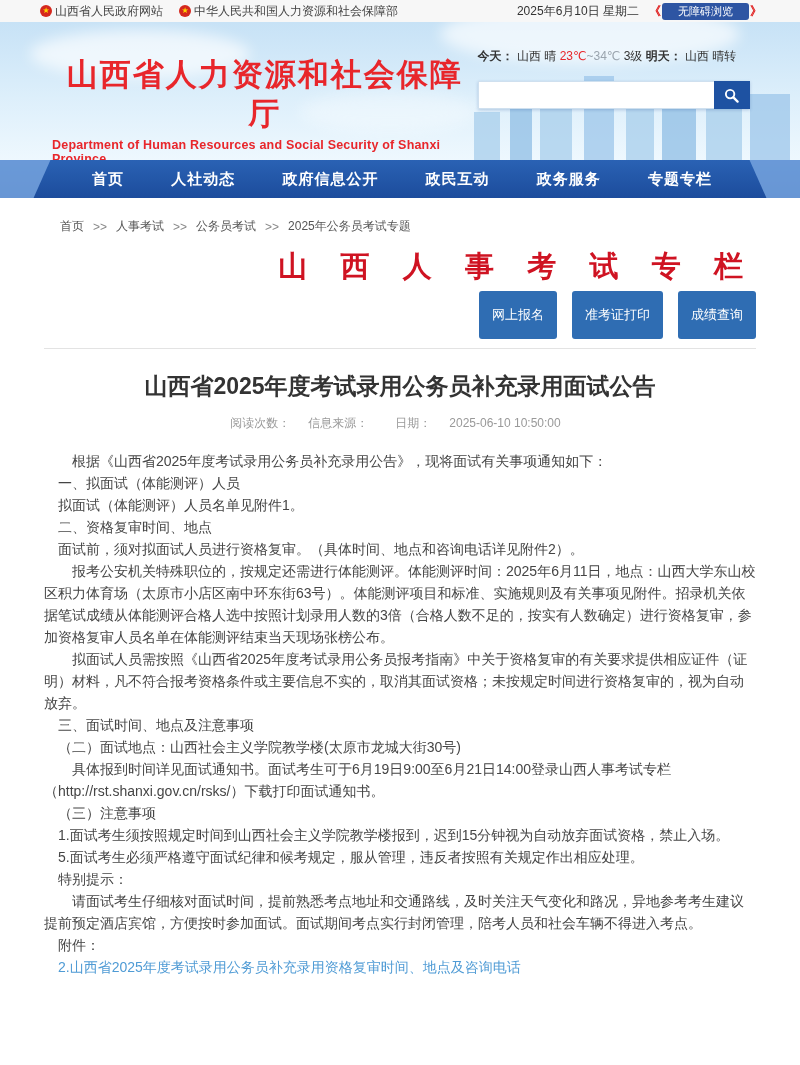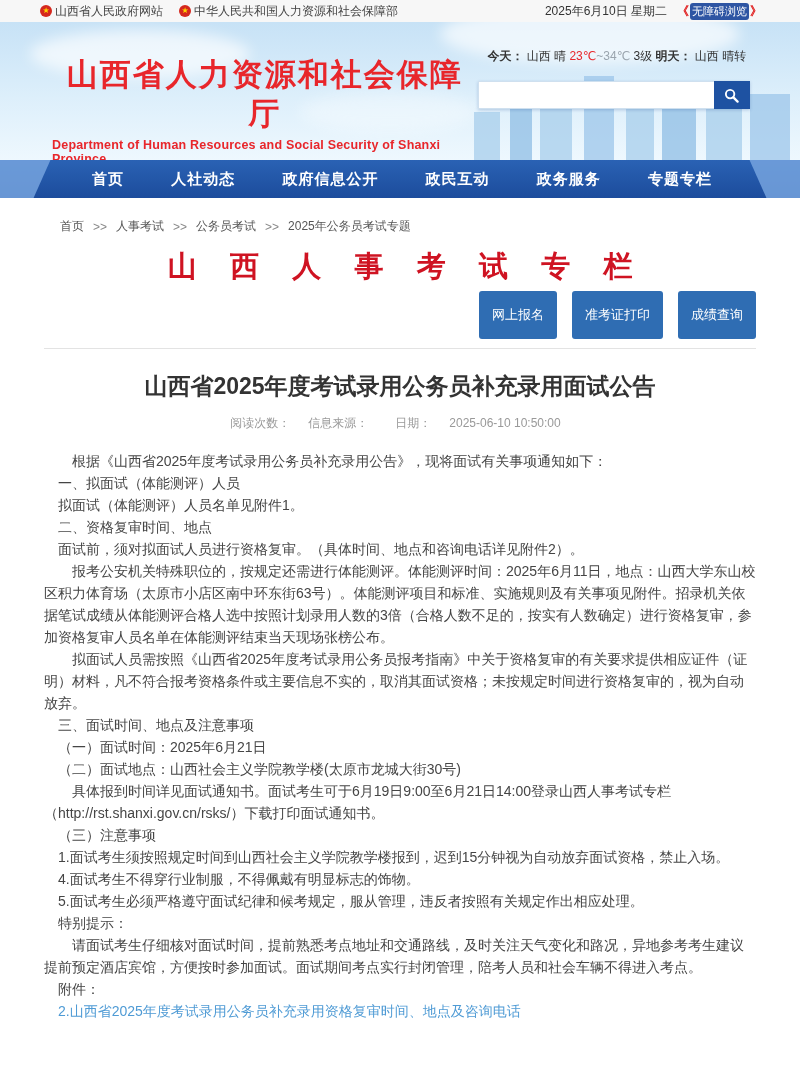--- a/index.html
+++ b/index.html
@@ -8,21 +8,21 @@
 
   
   .topbar { height:22px; background:#f7f7f7; display:flex; align-items:center; justify-content:space-between; padding:0 38px 0 40px; font-size:12px; color:#555; }
   .topbar-left { display:flex; align-items:center; gap:16px; }
   .topbar-link { display:flex; align-items:center; gap:3px; color:#444; cursor:pointer; }
   .emblem { width:12px; height:12px; border-radius:50%; background:#d5281e; display:inline-flex; align-items:center; justify-content:center; color:#ffd400; font-size:8px; line-height:1; }
   .topbar-right { display:flex; align-items:center; gap:10px; }
   .date-text { color:#333; }
   .a11y-wrap { display:flex; align-items:center; gap:1px; }
   .a11y-mark { color:#e02020; font-size:12px; font-weight:bold; }
-  .a11y-badge { background:#2e55a3; color:#fff; font-size:11px; padding:1px 2px; border-radius:3px; cursor:pointer; }
+  .a11y-badge { background:#2e55a3; color:#fff; font-size:11px; padding:1px 16px; border-radius:3px; cursor:pointer; }
 
   
   .header { position:relative; height:138px; background:linear-gradient(180deg,#c7e2f6 0%,#ddeffb 55%,#eef8fe 100%); overflow:hidden; }
   .cloud { position:absolute; background:rgba(255,255,255,.65); border-radius:50%; filter:blur(7px); }
   .c1 { width:220px; height:48px; left:30px; top:8px; }
   .c2 { width:300px; height:60px; right:60px; top:-18px; }
   .c3 { width:180px; height:40px; left:300px; top:70px; opacity:.5; }
   .skyline { position:absolute; right:0; bottom:0; width:340px; height:90px; }
   .bld { position:absolute; bottom:0; background:#a7cdeb; opacity:.75; }
   .b1 { right:300px; width:26px; height:48px; }
@@ -30,42 +30,42 @@
   .b3 { right:228px; width:32px; height:56px; }
   .b4 { right:186px; width:30px; height:84px; background:#9cc6e9; }
   .b5 { right:146px; width:28px; height:62px; }
   .b6 { right:104px; width:34px; height:76px; background:#8fbde4; }
   .b7 { right:58px; width:36px; height:52px; }
   .b8 { right:10px; width:40px; height:66px; background:#9cc6e9; }
   .header-inner { position:relative; display:flex; justify-content:space-between; padding:34px 44px 0 52px; }
   .site-title { color:#e8262b; font-size:31px; font-weight:bold; letter-spacing:2px; line-height:1.25;text-align:center; }
   .site-subtitle { color:#e8262b; font-size:12.5px; font-weight:bold; margin-top:4px; letter-spacing:.2px; }
   .header-right { width:292px; padding-top:-2px; }
-  .weather { font-size:12px; color:#333; white-space:nowrap; text-align:center; margin-top:-8px; }
+  .weather { font-size:12px; color:#333; white-space:nowrap; text-align:left; margin-top:-8px; }
   .weather b { font-weight:bold; }
   .temp-low { color:#e8262b; }
   .temp-dim { color:#9aa4ae; }
   .searchbar { margin-top:16px; display:flex; height:28px; width:272px; box-shadow:0 1px 3px rgba(30,80,150,.25); }
   .search-input { flex:1; border:1px solid #cfe0ef; border-right:none; background:#fff; padding:0 8px; font-size:13px; outline:none; }
   .search-btn { width:36px; background:#1e52a2; border:none; display:flex; align-items:center; justify-content:center; cursor:pointer; }
 
   
   .nav { position:relative; height:38px; background:linear-gradient(180deg,#2a62b4,#1c4c9c); overflow:hidden; }
   .nav-wedge { position:absolute; top:-6px; width:90px; height:50px; background:#76a3de; opacity:.85; }
   .wedge-left { left:-48px; transform:skewX(-24deg); }
   .wedge-right { right:-48px; transform:skewX(24deg); }
   .nav-items { position:relative; height:100%; display:flex; align-items:center; justify-content:space-between; padding:0 88px 0 92px; }
   .nav-item { color:#fff; font-size:15px; font-weight:bold; letter-spacing:1px; cursor:pointer; }
 
   
   .content { padding:0 44px; }
   .breadcrumb { margin-top:20px; padding-left:16px; font-size:12px; color:#666; display:flex; align-items:center; gap:9px; }
   .crumb { color:#555; cursor:pointer; }
   .crumb-sep { color:#888; }
-  .banner-title { margin-top:12px; text-align:center; font-family:"Liberation Serif","DejaVu Serif",serif; font-size:29px; font-weight:bold; color:#cf1322; letter-spacing:13px; text-indent:13px; }
+  .banner-title { margin-top:12px; text-align:right; font-family:"Liberation Serif","DejaVu Serif",serif; font-size:29px; font-weight:bold; color:#cf1322; letter-spacing:13px; text-indent:13px; }
   .btn-row { display:flex; justify-content:flex-end; gap:15px; margin-top:4px; }
   .blue-btn { background:#2f6db3; color:#fff; border:none; font-size:13px; padding:15px 13px; border-radius:3px; cursor:pointer; font-family:inherit; }
   .divider { border-bottom:1px solid #e3e3e3; margin-top:9px; }
 
   .article-title { margin-top:22px; text-align:center; font-size:23px; font-weight:bold; color:#333; }
   .article-meta { margin-top:13px; text-align:center; font-size:12px; color:#999; }
   .article-meta span { margin:0 9px; }
 
   .article-body { margin-top:18px; font-size:14px; color:#454545; }
   .article-body p { line-height:22px; margin:0; }
@@ -185,26 +185,24 @@
 
   <div class="article-body">
     <p class="ti2">根据《山西省2025年度考试录用公务员补充录用公告》，现将面试有关事项通知如下：</p>
     <p class="ti1">一、拟面试（体能测评）人员</p>
     <p class="ti1">拟面试（体能测评）人员名单见附件1。</p>
     <p class="ti1">二、资格复审时间、地点</p>
     <p class="ti1">面试前，须对拟面试人员进行资格复审。（具体时间、地点和咨询电话详见附件2）。</p>
     <p class="ti2">报考公安机关特殊职位的，按规定还需进行体能测评。体能测评时间：2025年6月11日，地点：山西大学东山校区积力体育场（太原市小店区南中环东街63号）。体能测评项目和标准、实施规则及有关事项见附件。招录机关依据笔试成绩从体能测评合格人选中按照计划录用人数的3倍（合格人数不足的，按实有人数确定）进行资格复审，参加资格复审人员名单在体能测评结束当天现场张榜公布。</p>
     <p class="ti2">拟面试人员需按照《山西省2025年度考试录用公务员报考指南》中关于资格复审的有关要求提供相应证件（证明）材料，凡不符合报考资格条件或主要信息不实的，取消其面试资格；未按规定时间进行资格复审的，视为自动放弃。</p>
     <p class="ti1">三、面试时间、地点及注意事项</p>
-    <p class="ti1">（一）面试时间：2025年6月21日</p>
     <p class="ti1">（二）面试地点：山西社会主义学院教学楼(太原市龙城大街30号)</p>
     <p class="ti2">具体报到时间详见面试通知书。面试考生可于6月19日9:00至6月21日14:00登录山西人事考试专栏（http://rst.shanxi.gov.cn/rsks/）下载打印面试通知书。</p>
     <p class="ti1">（三）注意事项</p>
     <p class="ti1">1.面试考生须按照规定时间到山西社会主义学院教学楼报到，迟到15分钟视为自动放弃面试资格，禁止入场。</p>
-    <p class="ti1">4.面试考生不得穿行业制服，不得佩戴有明显标志的饰物。</p>
     <p class="ti1">5.面试考生必须严格遵守面试纪律和候考规定，服从管理，违反者按照有关规定作出相应处理。</p>
     <p class="ti1">特别提示：</p>
     <p class="ti2">请面试考生仔细核对面试时间，提前熟悉考点地址和交通路线，及时关注天气变化和路况，异地参考考生建议提前预定酒店宾馆，方便按时参加面试。面试期间考点实行封闭管理，陪考人员和社会车辆不得进入考点。</p>
     <p class="ti1">附件：</p>
   </div>
 
   <div class="attachments">
     <a class="attach-link">2.山西省2025年度考试录用公务员补充录用资格复审时间、地点及咨询电话</a>
 
   </div>

